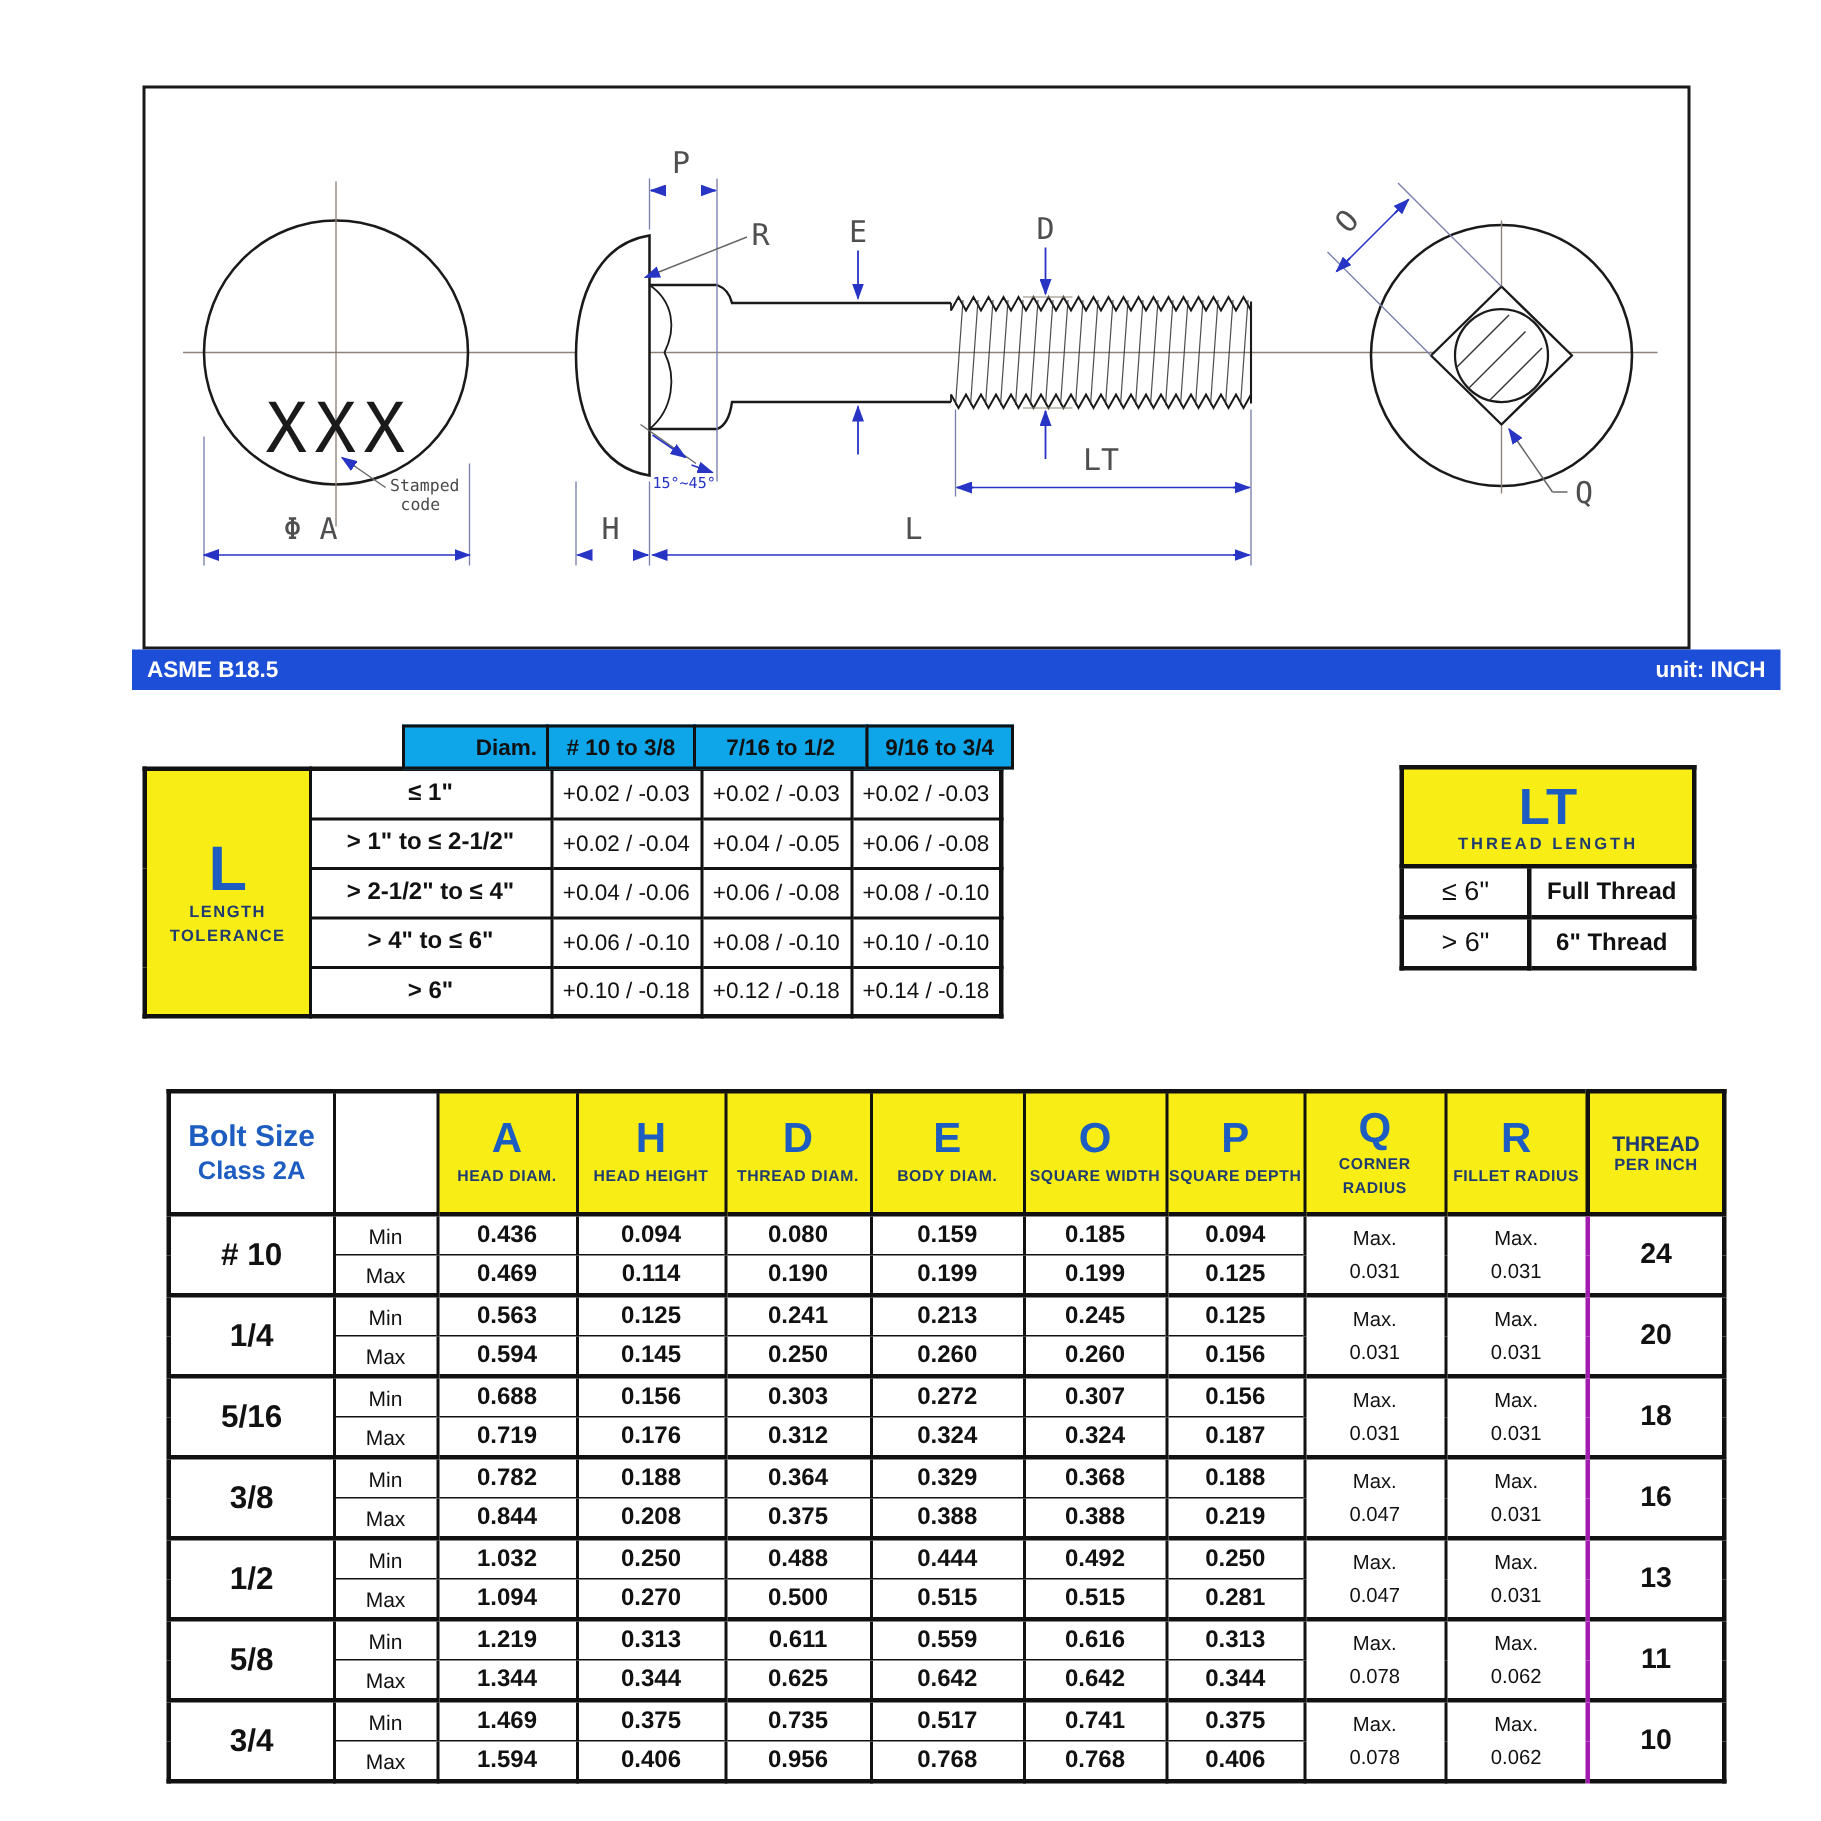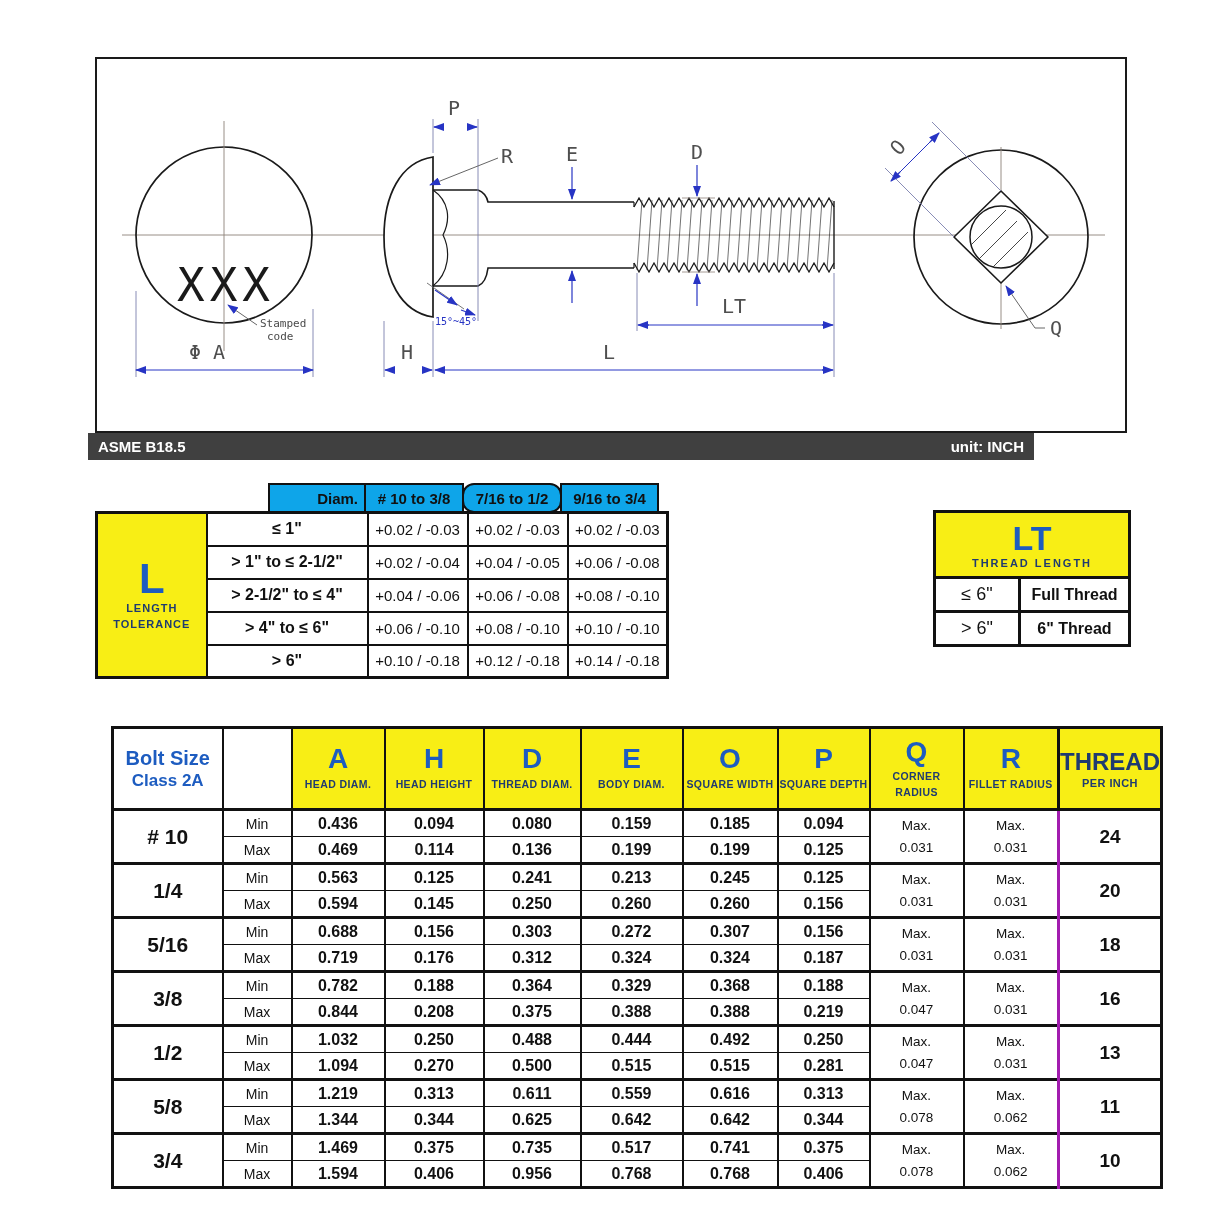--- a/index.html
+++ b/index.html
@@ -9,35 +9,35 @@
     -webkit-font-smoothing:antialiased;
   }
   *{box-sizing:border-box;}
 
   
   #drawing-box{
     position:absolute;left:95px;top:57px;width:1032px;height:376px;
     border:2px solid #1a1a1a;background:#fff;
   }
   #title-bar{
-    position:absolute;left:88px;top:433px;width:946px;height:27px;
-    background:#404040;color:#fff;display:flex;align-items:center;
+    position:absolute;left:88px;top:433px;width:1099px;height:27px;
+    background:#1d4ed8;color:#fff;display:flex;align-items:center;
     justify-content:space-between;padding:0 10px;font-weight:bold;font-size:15px;text-align:right;
   }
 
   
   #ltol{position:absolute;left:95px;top:483px;}
   #ltol-head{display:flex;height:30px;}
   #ltol-head .spacer{width:173px;border:none;}
   #ltol-head .cell{
     border:2px solid #111;height:30px;display:flex;align-items:center;justify-content:center;
     font-weight:bold;font-size:15px;background:#0ea5e9;margin-left:-2px;
   }
   #ltol-head .cell.diam{width:98px;justify-content:flex-end;padding-right:6px;margin-left:0;}
-  #ltol-head .c1{width:100px;} #ltol-head .c2{width:100px;border-radius:12px;} #ltol-head .c3{width:99px;}
+  #ltol-head .c1{width:100px;} #ltol-head .c2{width:117px;} #ltol-head .c3{width:99px;}
   #ltol table{border-collapse:collapse;table-layout:fixed;margin-top:-2px;border:3px solid #111;}
   #ltol td{border:2px solid #111;height:33px;text-align:center;vertical-align:middle;background:#fff;}
   #ltol td.range{font-weight:bold;font-size:16px;width:161px;}
   #ltol td.val{font-size:15px;width:100px;}
   #ltol td.lt-side{width:110px;background:#f8ee15;}
   .side-letter{font-weight:bold;font-size:42px;color:#1d5cc0;line-height:1;font-family:"Liberation Sans",sans-serif;}
   .side-cap{font-weight:bold;font-size:11px;color:#1f3b70;letter-spacing:1px;line-height:1.5;}
 
   
   #lt-table{position:absolute;left:933px;top:510px;border-collapse:collapse;}
@@ -50,21 +50,21 @@
 
   
   #spec{position:absolute;left:111px;top:703px;border-collapse:collapse;table-layout:fixed;border:3px solid #111;margin-top:23px;}
   #spec td{border:2px solid #111;text-align:center;vertical-align:middle;background:#fff;padding:0;}
   #spec tr.head td{border-bottom:3px solid #111;height:82px;}
   #spec td.ycell{background:#f8ee15;}
   .col-letter{font-weight:bold;font-size:28px;color:#1d5cc0;line-height:1.05;}
   .col-sub{font-weight:bold;font-size:10.5px;color:#1f3b70;letter-spacing:.4px;line-height:1.5;margin-top:3px;}
   .corner-l1{font-weight:bold;font-size:20px;color:#1d5cc0;line-height:1.25;}
   .corner-l2{font-weight:bold;font-size:17px;color:#1d5cc0;}
-  .thr-l1{font-weight:bold;font-size:24px;color:#1f3b70;line-height:1.2;}
+  .thr-l1{font-weight:bold;font-size:14px;color:#1f3b70;line-height:1.2;}
   .thr-l2{font-weight:bold;font-size:11px;color:#1f3b70;letter-spacing:.4px;}
   #spec td.size{font-weight:bold;font-size:21px;}
   #spec td.mm{font-size:14px;height:27px;}
   #spec td.v{font-weight:bold;font-size:16px;height:27px;}
   #spec tr.gt td{border-top:3px solid #111;}
   #spec td.bthin{border-bottom:1px solid #111;}
   #spec td.tthin{border-top:1px solid #111;}
   #spec td.maxcell{font-size:13.5px;line-height:1.6;}
   #spec td.tpi{font-weight:bold;font-size:19px;border-left:3px solid #a21caf;text-align:center;}
 
@@ -331,21 +331,21 @@
         <td class="maxcell" rowspan="2">
           <div>Max.</div>
           <div>0.031</div>
         </td>
         <td class="tpi" rowspan="2">24</td>
       </tr>
       <tr>
         <td class="mm tthin">Max</td>
         <td class="v tthin">0.469</td>
         <td class="v tthin">0.114</td>
-        <td class="v tthin">0.136</td>
+        <td class="v tthin">0.190</td>
         <td class="v tthin">0.199</td>
         <td class="v tthin">0.199</td>
         <td class="v tthin">0.125</td>
       </tr>
       <tr class="gt">
         <td class="size" rowspan="2">1/4</td>
         <td class="mm bthin">Min</td>
         <td class="v bthin">0.563</td>
         <td class="v bthin">0.125</td>
         <td class="v bthin">0.241</td>

